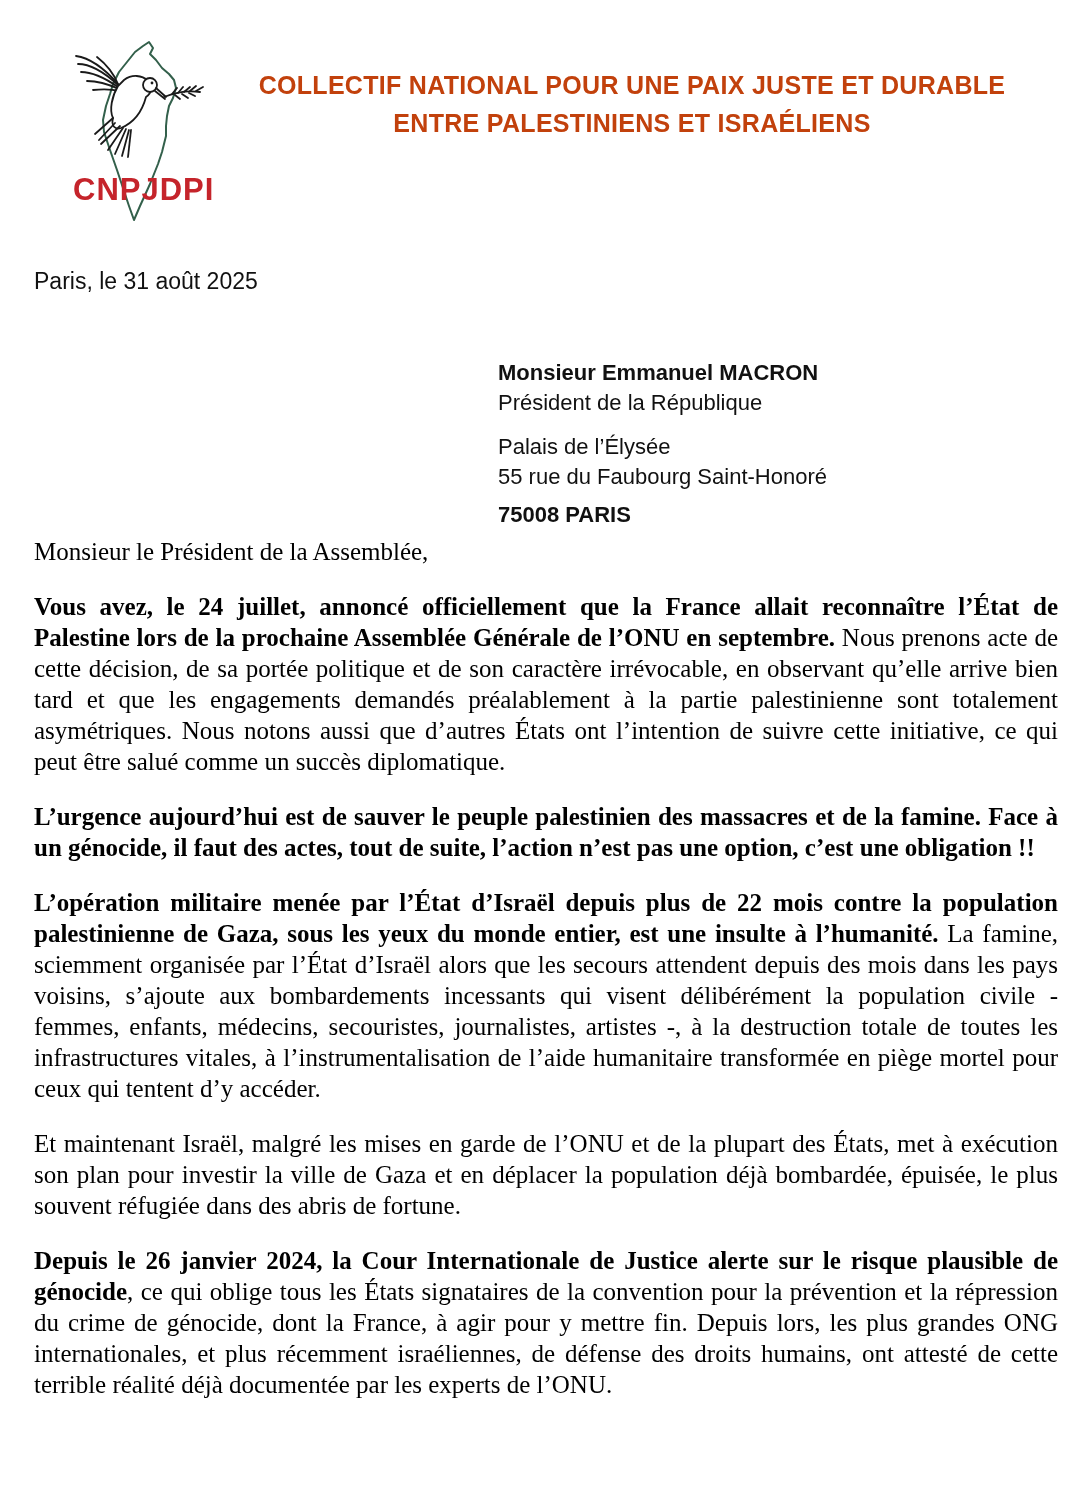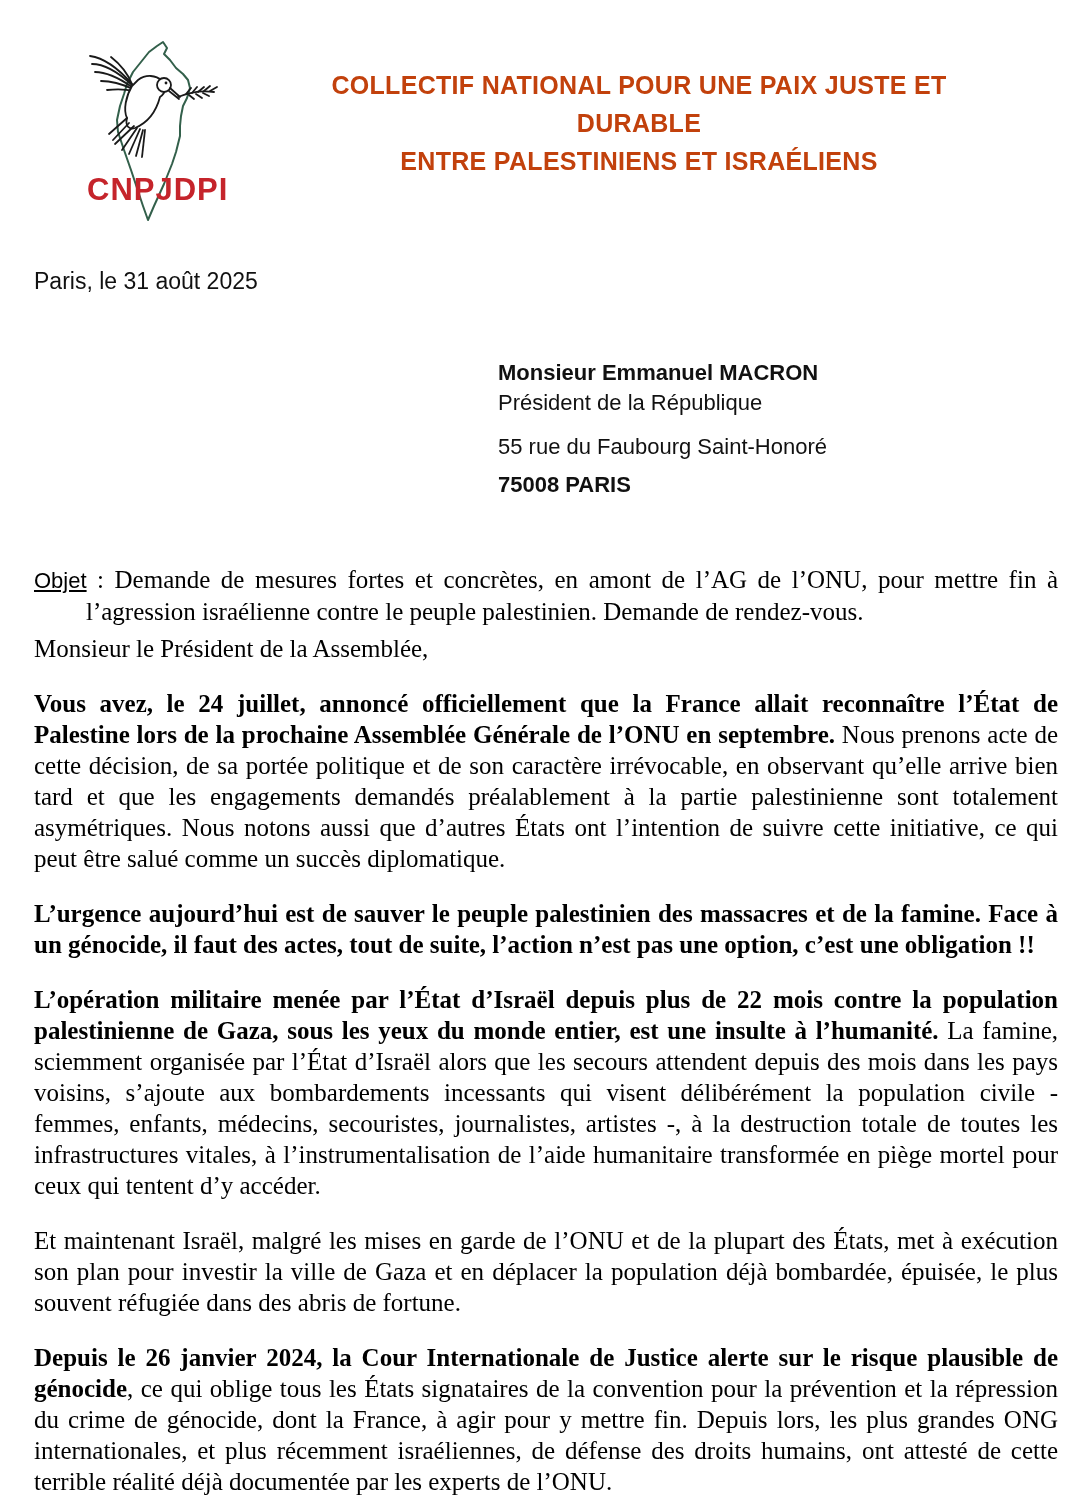--- a/index.html
+++ b/index.html
@@ -9,21 +9,21 @@
     width: 1092px;
     height: 1506px;
     margin: 0 auto;
     background: #ffffff;
     padding: 40px 34px 0 34px;
     overflow: hidden;
     color: #000;
   }
   
   .header { display: flex; align-items: flex-start; min-height: 192px; }
-  .logo-wrap { margin-left: 52px; width: 176px; flex: 0 0 auto; }
+  .logo-wrap { margin-left: 38px; width: 176px; flex: 0 0 auto; }
   .title-block {
     flex: 1;
     padding: 26px 52px 0 10px;
     text-align: center;
     font-family: "Liberation Sans", sans-serif;
     font-weight: bold;
     font-size: 25px;
     line-height: 38px;
     letter-spacing: 0.3px;
     color: #c2410c;
@@ -130,27 +130,27 @@
       <div>ENTRE PALESTINIENS ET ISRAÉLIENS</div>
     </div>
   </div>
 
   <div class="dateline">Paris, le 31 août 2025</div>
 
   <div class="recipient">
     <div class="bold">Monsieur Emmanuel MACRON</div>
     <div>Président de la République</div>
     <div class="addr-group">
+      <div>Palais de l’Élysée</div>
       <div>55 rue du Faubourg Saint-Honoré</div>
     </div>
     <div class="postal">75008 PARIS</div>
   </div>
 
   <div class="letter">
-    <p class="subject"><span class="subject-label">Objet</span><span> : </span><span>Demande de mesures fortes et concrètes, en amont de l’AG de l’ONU, pour mettre fin à l’agression israélienne contre le peuple palestinien. Demande de rendez-vous.</span></p>
 
     <p class="salutation">Monsieur le Président de la Assemblée,</p>
 
     <div>
         <p class="para"><b>Vous avez, le 24 juillet, annoncé officiellement que la France allait reconnaître l’État de Palestine lors de la prochaine Assemblée Générale de l’ONU en septembre.</b><span> Nous prenons acte de cette décision, de sa portée politique et de son caractère irrévocable, en observant qu’elle arrive bien tard et que les engagements demandés préalablement à la partie palestinienne sont totalement asymétriques. Nous notons aussi que d’autres États ont l’intention de suivre cette initiative, ce qui peut être salué comme un succès diplomatique.</span></p>
         <p class="para"><b>L’urgence aujourd’hui est de sauver le peuple palestinien des massacres et de la famine. Face à un génocide, il faut des actes, tout de suite, l’action n’est pas une option, c’est une obligation !!</b></p>
         <p class="para"><b>L’opération militaire menée par l’État d’Israël depuis plus de 22 mois contre la population palestinienne de Gaza, sous les yeux du monde entier, est une insulte à l’humanité.</b><span> La famine, sciemment organisée par l’État d’Israël alors que les secours attendent depuis des mois dans les pays voisins, s’ajoute aux bombardements incessants qui visent délibérément la population civile - femmes, enfants, médecins, secouristes, journalistes, artistes -, à la destruction totale de toutes les infrastructures vitales, à l’instrumentalisation de l’aide humanitaire transformée en piège mortel pour ceux qui tentent d’y accéder.</span></p>
         <p class="para"><span>Et maintenant Israël, malgré les mises en garde de l’ONU et de la plupart des États, met à exécution son plan pour investir la ville de Gaza et en déplacer la population déjà bombardée, épuisée, le plus souvent réfugiée dans des abris de fortune.</span></p>
         <p class="para"><b>Depuis le 26 janvier 2024, la Cour Internationale de Justice alerte sur le risque plausible de génocide</b><span>, ce qui oblige tous les États signataires de la convention pour la prévention et la répression du crime de génocide, dont la France, à agir pour y mettre fin. Depuis lors, les plus grandes ONG internationales, et plus récemment israéliennes, de défense des droits humains, ont attesté de cette terrible réalité déjà documentée par les experts de l’ONU.</span></p>
       </div>

